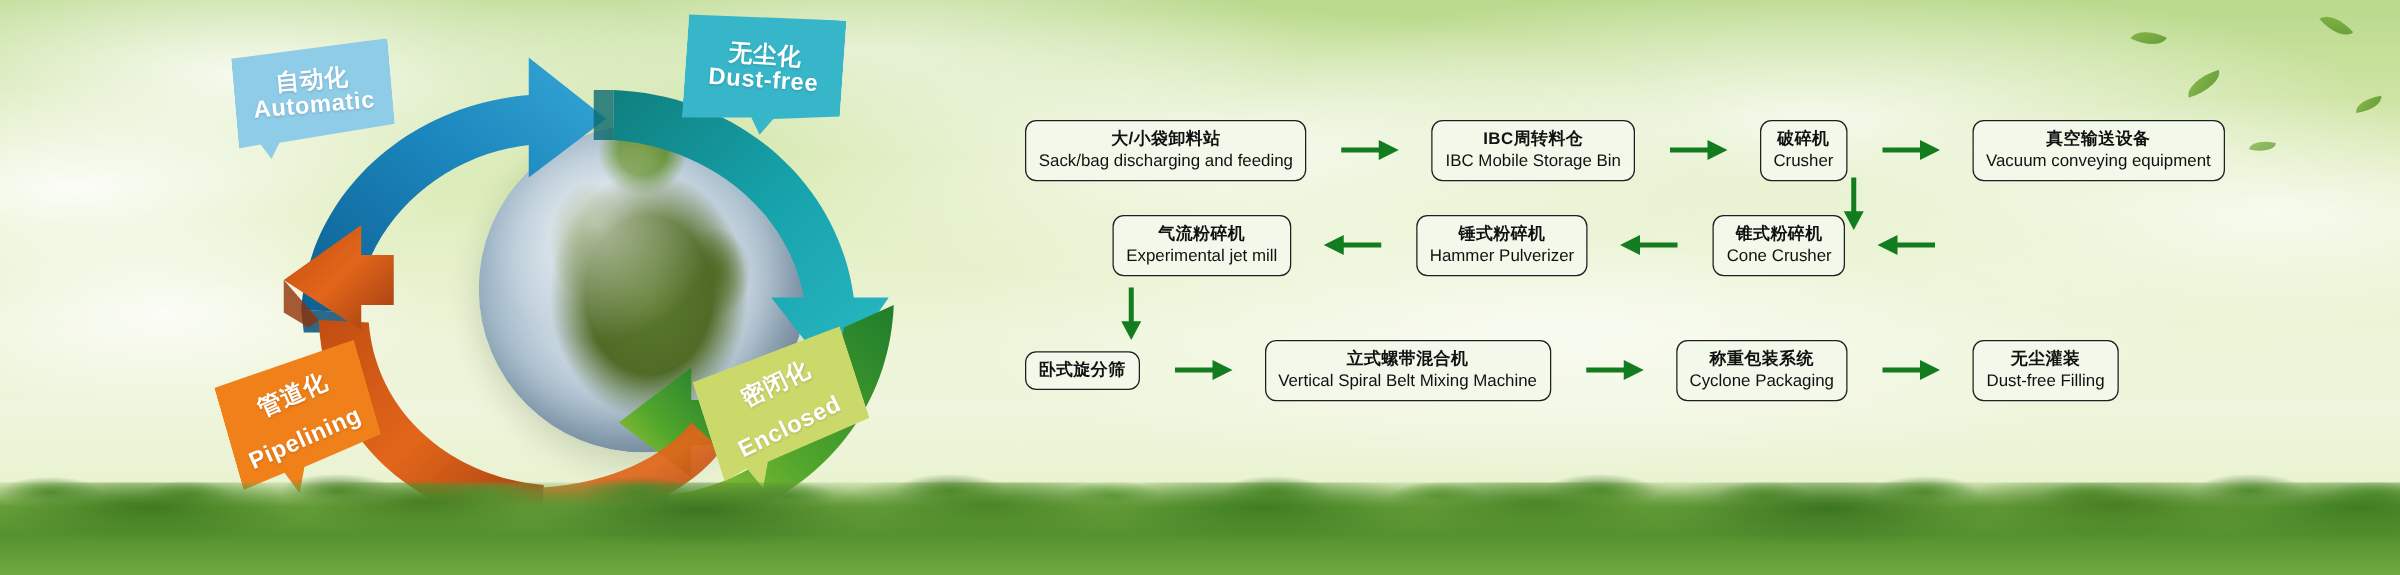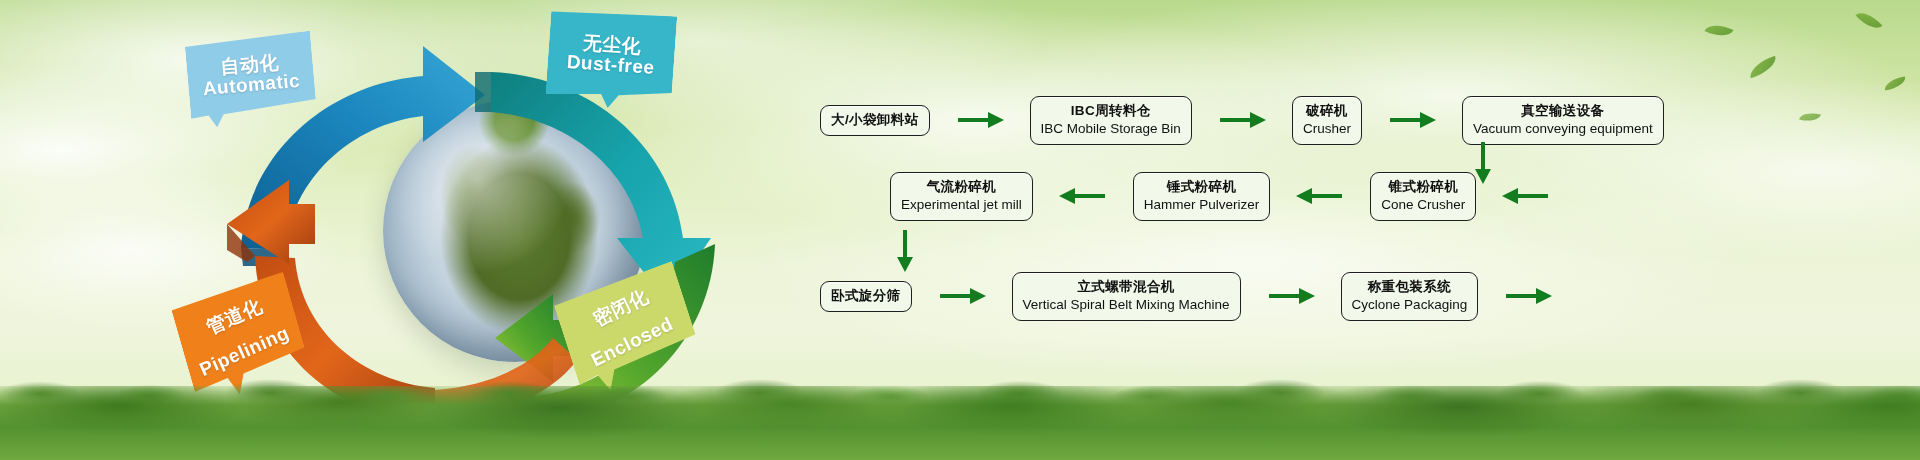--- a/index.html
+++ b/index.html
@@ -255,20 +255,21 @@
         <span class="en inner">Enclosed</span>
       </div>
     </div>
   </div>
 
   <div class="flow">
 
     <div class="row" id="row1">
       <div class="node">
         <div class="cn">大/小袋卸料站</div>
+        <div class="en">Sack/bag discharging and feeding</div>
       </div>
       <div class="arrow-h right">
           <span class="shaft"></span>
           <span class="head"></span>
         </div>
       <div class="node">
         <div class="cn">IBC周转料仓</div>
         <div class="en">IBC Mobile Storage Bin</div>
       </div>
       <div class="arrow-h right">
@@ -343,18 +344,22 @@
           <span class="head"></span>
         </div>
       <div class="node">
         <div class="cn">称重包装系统</div>
         <div class="en">Cyclone Packaging</div>
       </div>
       <div class="arrow-h right">
           <span class="shaft"></span>
           <span class="head"></span>
         </div>
+      <div class="node">
+        <div class="cn">无尘灌装</div>
+        <div class="en">Dust-free Filling</div>
+      </div>
     </div>
   </div>
 
   <div class="grass-top"></div>
   <div class="grass"></div>
 </div>
 
 </body></html>

